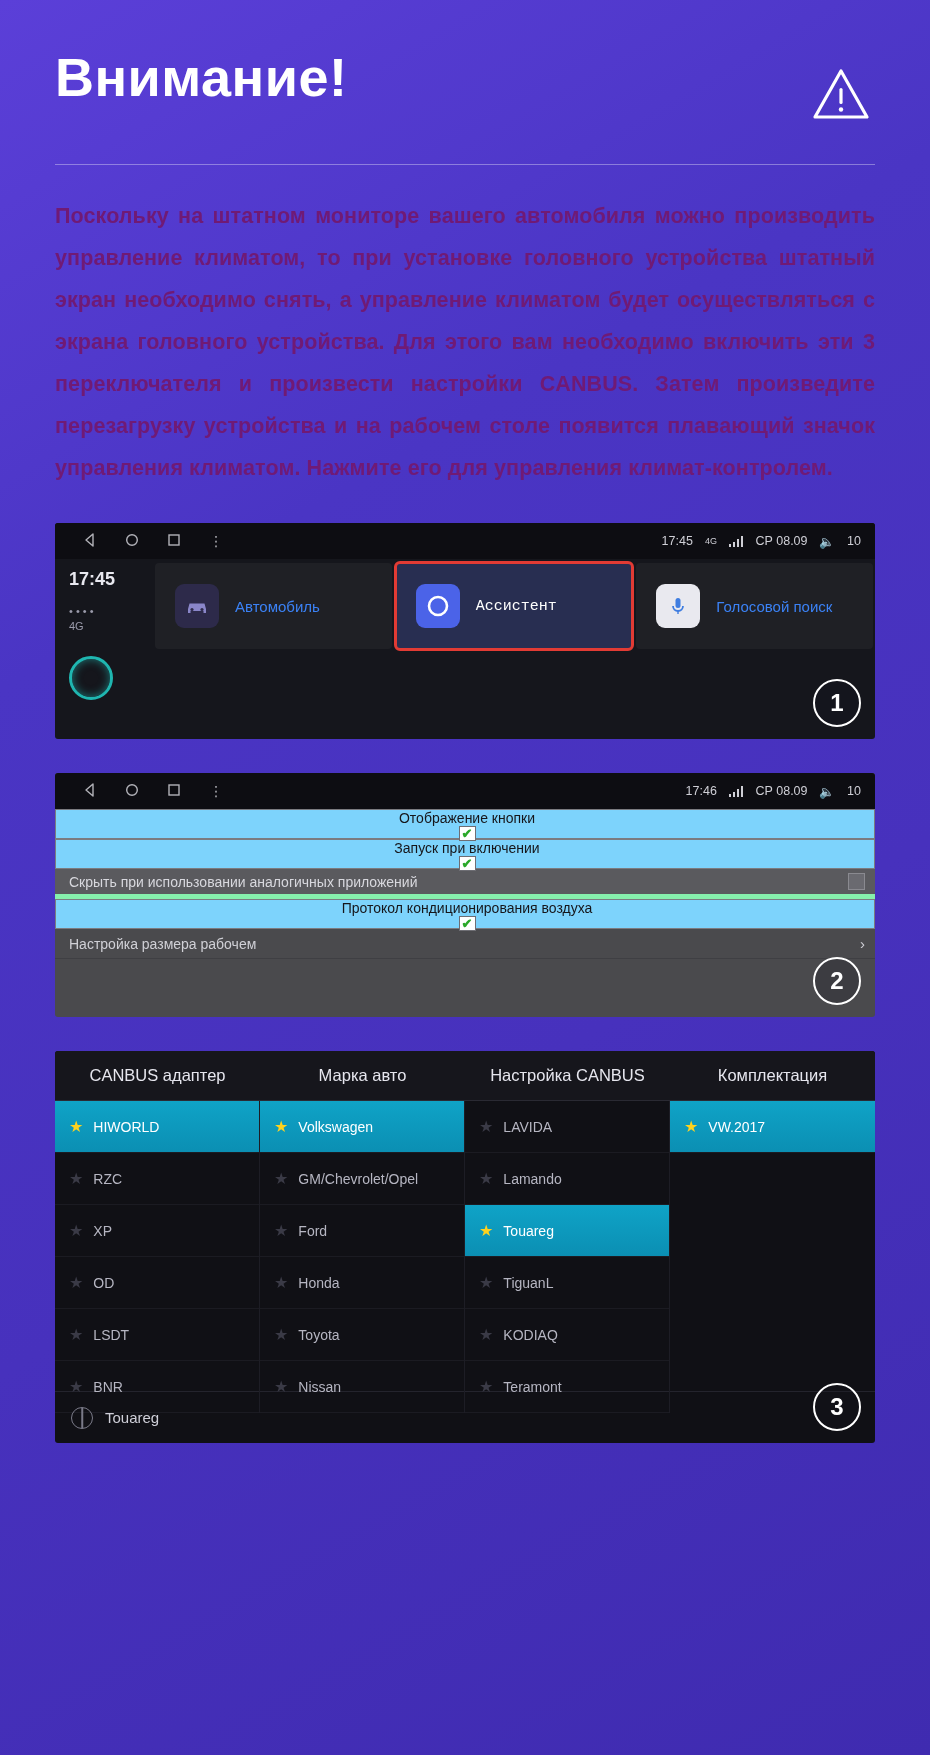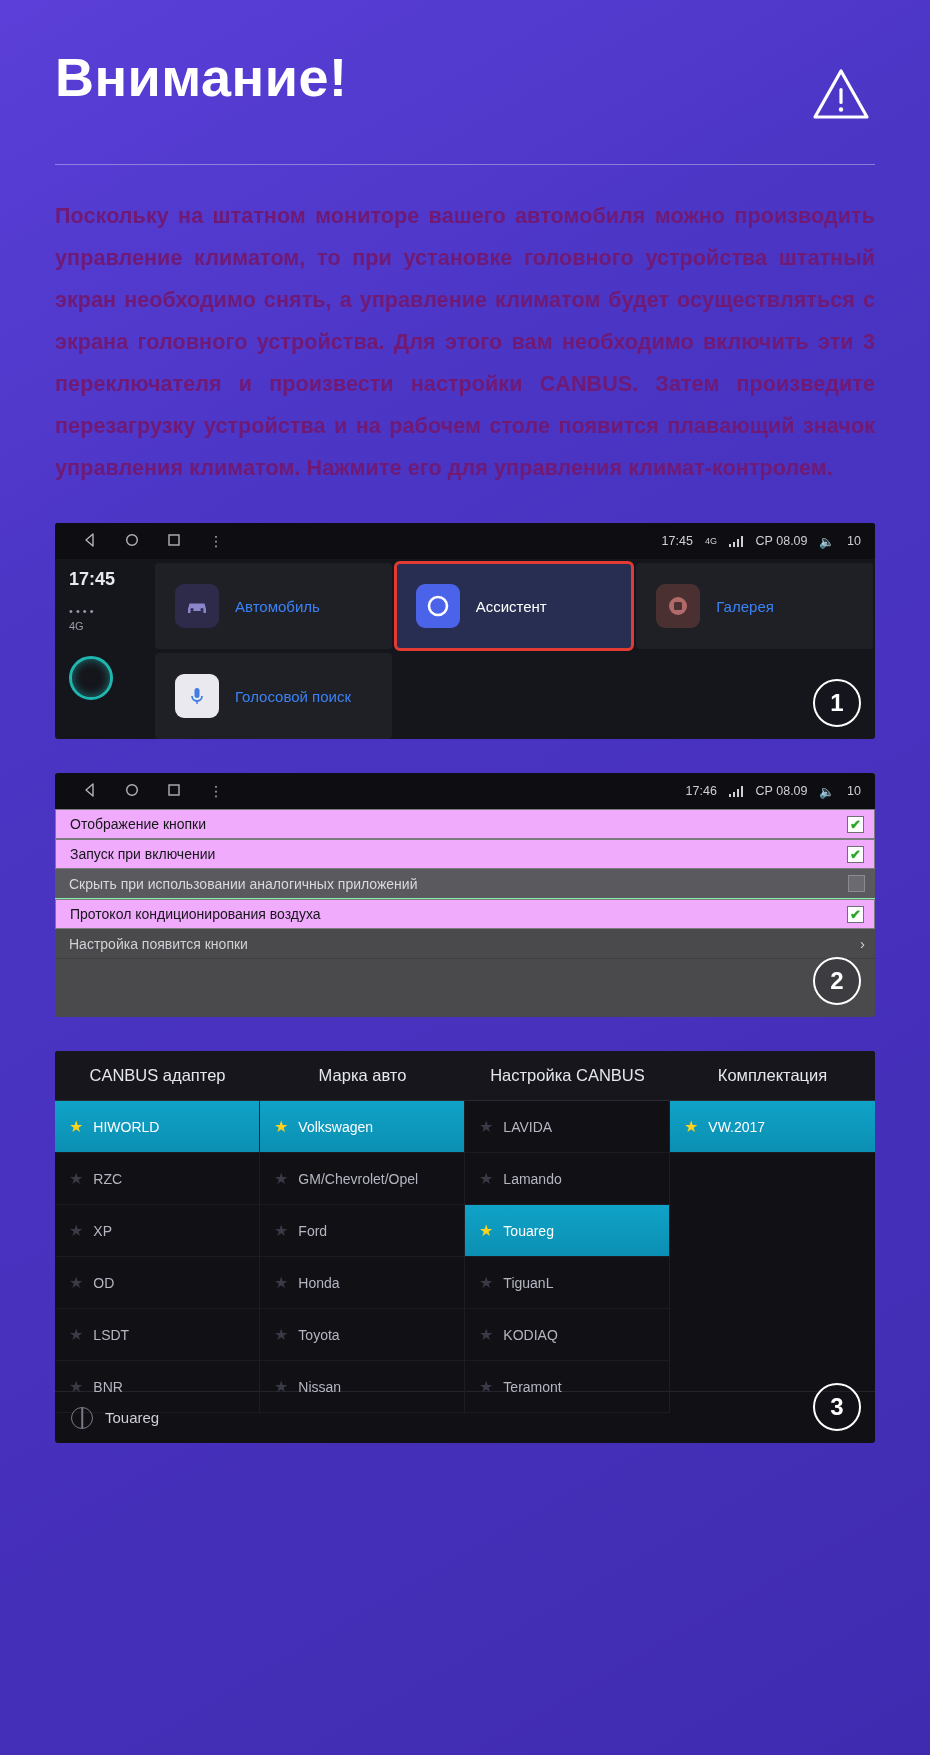--- a/index.html
+++ b/index.html
@@ -144,41 +144,41 @@
     outline-offset: -1px;
     z-index: 5;
   }
   .tile-ic {
     width: 44px; height: 44px;
     border-radius: 9px;
     display: flex; align-items: center; justify-content: center;
     flex: 0 0 auto;
   }
   .tile-label { font-size: 15px; color: #3b82f6; }
-  .tile.highlight .tile-label { color: #ffffff; }
+  .tile.highlight .tile-label { color: #ffffff; font-family: Liberation Mono, monospace; }
 
   
   #panel2 { background: #4a4a4d; }
   .sub-title {
     background: #5a5a5e;
     color: #d6d6dc;
     font-size: 13.5px;
     padding: 6px 14px 7px;
   }
   .settings-list { padding-bottom: 58px; }
   .srow {
     display: flex;
     align-items: center;
     justify-content: space-between;
     height: 30px;
     padding: 0 10px 0 14px;
     font-size: 14px;
-    border-bottom: 1px solid #86efac;
-  }
-  .srow.on { background: #f0abfc; color: #16161a; border: 1px solid #7b7b80; }
+    border-bottom: 5px solid #86efac;
+  }
+  .srow.on { background: #7dd3fc; color: #16161a; border: 1px solid #7b7b80; flex-direction: column; }
   .srow.off { background: #5a5a5e; color: #d8d8de; }
   .srow.plain { background: #4a4a4d; color: #d0d0d6; border-bottom: 1px solid #3f3f43; }
   .cbox {
     width: 17px; height: 17px;
     border: 1.5px solid #6e6e74;
     background: #fff;
     display: flex; align-items: center; justify-content: center;
     font-size: 13px; color: #2aa82a; font-weight: bold;
     line-height: 1;
   }
@@ -325,29 +325,20 @@
           <span class="tile-ic" style="background:#4b63e8;">
             <svg width="26" height="26" viewBox="0 0 26 26">
                 <circle cx="13" cy="13" r="9" fill="none" stroke="#ffffff" stroke-width="2.6"></circle>
               </svg>
           </span>
           <span class="tile-label">Ассистент</span>
         </div>
 
 
 
-        <div class="tile">
-          <span class="tile-ic" style="background:#4a3030;">
-            <svg width="24" height="24" viewBox="0 0 24 24">
-                <circle cx="12" cy="12" r="9" fill="#b06a6a"></circle>
-                <rect x="8" y="8" width="8" height="8" rx="1.5" fill="#4a3030"></rect>
-              </svg>
-          </span>
-          <span class="tile-label">Галерея</span>
-        </div>
 
         <div class="tile">
           <span class="tile-ic" style="background:#e9e9ef;">
             <svg width="24" height="24" viewBox="0 0 24 24">
                 <rect x="9.5" y="4" width="5" height="10" rx="2.5" fill="#3f7de0"></rect>
                 <path d="M7 12 a5 5 0 0 0 10 0" fill="none" stroke="#3f7de0" stroke-width="1.8"></path>
                 <rect x="11.3" y="17" width="1.4" height="3" fill="#3f7de0"></rect>
               </svg>
           </span>
           <span class="tile-label">Голосовой поиск</span>
@@ -405,21 +396,21 @@
       </div>
       <div class="srow off">
         <span>Скрыть при использовании аналогичных приложений</span>
         <span class="cbox unchecked">✔</span>
       </div>
       <div class="srow on">
         <span>Протокол кондиционирования воздуха</span>
         <span class="cbox">✔</span>
       </div>
       <div class="srow plain">
-        <span>Настройка появится кнопки</span>
+        <span>Настройка размера рабочем</span>
         <span class="chev">›</span>
       </div>
     </div>
 
     <div class="badge">2</div>
   </div>
 
   <div class="panel" id="panel3">
     <div class="cb-head">
       <div>CANBUS адаптер</div>

